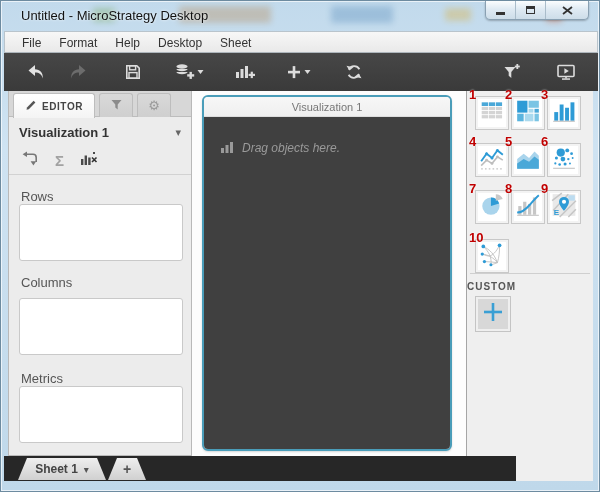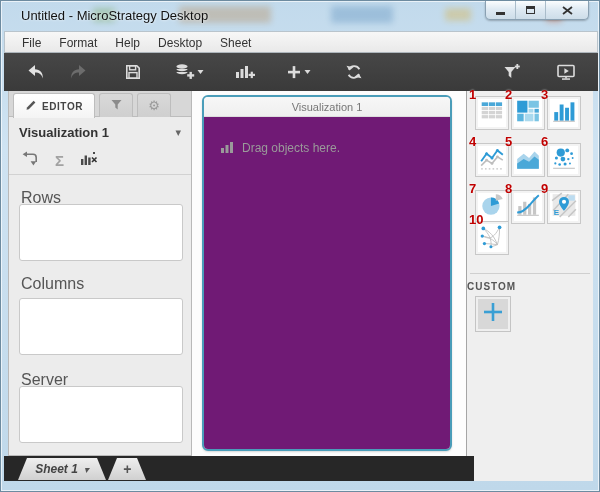--- a/index.html
+++ b/index.html
@@ -38,42 +38,42 @@
     background:#ececec; border:1px solid #b9b9b9; border-top:none; }
   .lp-tabs { position:absolute; left:0; top:0; width:100%; height:26px; background:#d7d7d7; border-bottom:1px solid #bdbdbd; }
   .lp-tab { position:absolute; top:2px; height:24px; display:flex; align-items:center; justify-content:center; gap:5px;
     border:1px solid #bdbdbd; border-bottom:none; border-radius:3px 3px 0 0; background:linear-gradient(180deg,#d9d9d9,#cfcfcf); }
   .lp-tab.active { background:linear-gradient(180deg,#ffffff,#f4f4f4); height:25px; }
   .lp-tab-label { font-size:10px; font-weight:bold; letter-spacing:.6px; color:#444; }
   .viz-selector { position:absolute; left:0; top:26px; width:100%; height:30px; display:flex; align-items:center; padding:0 10px; }
   .viz-selector-label { font-size:13px; font-weight:bold; color:#333; }
   .viz-selector-caret { margin-left:auto; font-size:11px; color:#666; }
   .lp-minibar { position:absolute; left:0; top:56px; width:100%; height:28px; display:flex; align-items:center; gap:16px; padding:0 12px; border-bottom:1px solid #d2d2d2; }
-  .zone-label { position:absolute; left:12px; font-size:16px; color:#555; }
+  .zone-label { position:absolute; left:12px; font-size:13px; color:#555; }
   .zone-box { position:absolute; left:10px; width:164px; height:57px; background:#fff; border:1px solid #c9c9c9; border-radius:3px; }
   
   .canvas-area { position:absolute; left:191px; top:90px; width:274px; height:368px; background:#fdfdfd; }
   .viz-panel { position:absolute; left:10px; top:4px; width:250px; height:356px;
     border:2px solid #4a9db9; border-radius:6px; background:#fff; overflow:hidden; box-shadow:0 1px 2px rgba(0,0,0,.15); }
   .viz-header { height:20px; background:linear-gradient(180deg,#f7f7f7,#efefef); border-bottom:1px solid #ddd;
     display:flex; align-items:center; justify-content:center; font-size:11px; color:#777; }
-  .viz-body { position:relative; height:calc(100% - 20px); background:#701a75; }
+  .viz-body { position:relative; height:calc(100% - 20px); background:#404040;font-style:italic; }
   .drag-hint { position:absolute; left:16px; top:22px; display:flex; align-items:center; gap:8px; }
   .drag-hint-text { font-size:12px; color:#9a9a9a; }
   
   .gallery { position:absolute; left:465px; top:90px; width:127px; height:390px; background:#efefef; border-left:1px solid #a5a5a5; }
   .g-item { position:absolute; width:34px; height:34px; background:#fff; border:1px solid #c8c8c8; box-shadow:inset 0 0 0 2px #f3f3f3; display:flex; align-items:center; justify-content:center; }
   .g-num { position:absolute; left:-7px; top:-10px; font-size:13px; font-weight:bold; color:#c00000; text-shadow:0 0 2px rgba(255,255,255,.8); }
   .g-col0 { left:8px; } .g-col1 { left:44px; } .g-col2 { left:80px; }
-  .g-row0 { top:5px; } .g-row1 { top:52px; } .g-row2 { top:99px; } .g-row3 { top:130px; }
+  .g-row0 { top:5px; } .g-row1 { top:52px; } .g-row2 { top:99px; } .g-row3 { top:148px; }
   .g-divider { position:absolute; left:3px; right:3px; top:182px; border-top:1px solid #cfcfcf; }
   .g-custom-label { position:absolute; left:0; top:190px; width:100%; text-align:left; font-size:10px; font-weight:bold; letter-spacing:1px; color:#555; }
   .g-custom-btn { position:absolute; left:8px; top:205px; width:36px; height:36px; background:#d8d8d8; border:1px solid #c4c4c4; box-shadow:inset 0 0 0 2px #efefef; display:flex; align-items:center; justify-content:center; }
   
-  .sheetbar { position:absolute; left:3px; top:455px; width:470px; height:25px; background:#272727;font-style:italic; }
+  .sheetbar { position:absolute; left:3px; top:455px; width:512px; height:25px; background:#272727; }
   .sheet-tab { position:absolute; top:2px; height:22px; display:flex; align-items:center; justify-content:center; gap:6px;
     background:linear-gradient(180deg,#efefef,#d0d0d0); clip-path:polygon(9px 0, calc(100% - 9px) 0, 100% 100%, 0 100%); }
   .sheet-tab-label { font-size:12px; font-weight:bold; color:#444; }
   .sheet-caret { font-size:10px; color:#555; }
 </style>
 </head>
 <body>
 
 <div class="window">
 
@@ -229,21 +229,21 @@
             <rect x="4.6" y="4.5" width="2.4" height="9.5" fill="#4a4a4a"></rect>
             <rect x="8.2" y="6.5" width="2.4" height="7.5" fill="#4a4a4a"></rect>
             <path d="M12 6.5 L16.5 11 M16.5 6.5 L12 11" stroke="#333" stroke-width="1.6"></path>
             <rect x="13" y="1" width="2" height="2" fill="#4a4a4a"></rect>
           </svg></span>
     </div>
     <span class="zone-label" style="top:98px">Rows</span>
     <div class="zone-box" style="top:113px"></div>
     <span class="zone-label" style="top:184px">Columns</span>
     <div class="zone-box" style="top:207px"></div>
-    <span class="zone-label" style="top:280px">Server</span>
+    <span class="zone-label" style="top:280px">Metrics</span>
     <div class="zone-box" style="top:295px"></div>
   </div>
 
   <div class="canvas-area">
     <div class="viz-panel">
       <div class="viz-header">Visualization 1</div>
       <div class="viz-body">
         <div class="drag-hint">
           <span><svg width="14" height="13" viewBox="0 0 14 13">
                 <rect x="1" y="8" width="3" height="5" fill="#9a9a9a"></rect>

